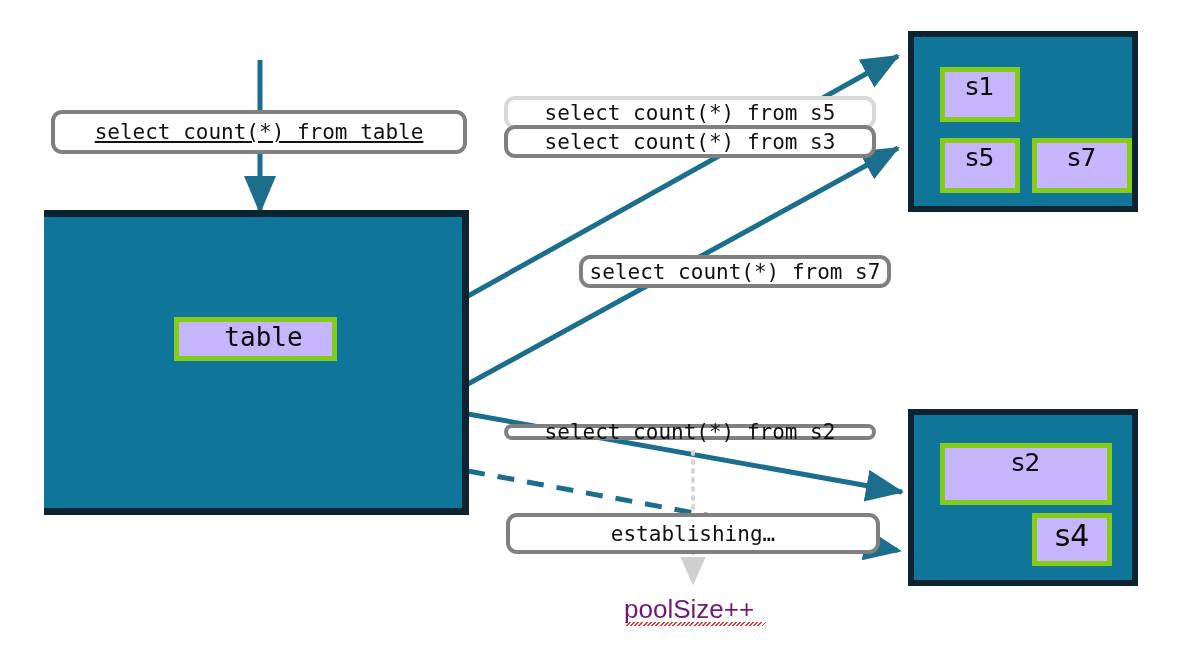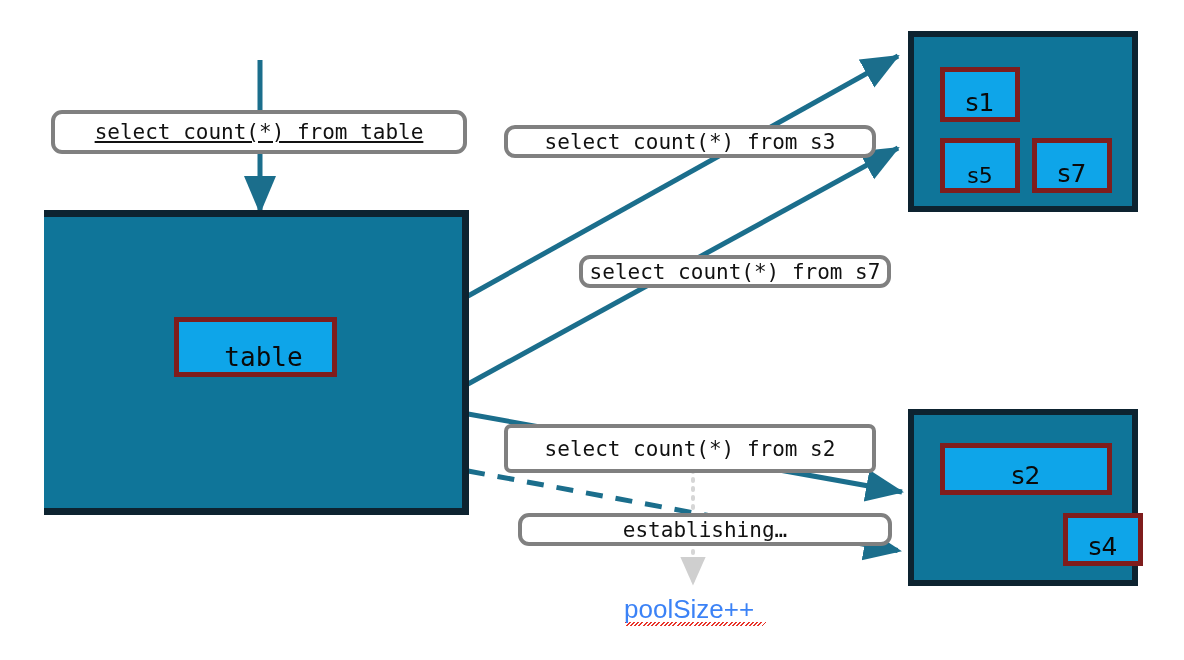--- a/index.html
+++ b/index.html
@@ -41,25 +41,25 @@
     border-right: 7px solid #0d2330;
     border-bottom: 7px solid #0d2330;
     border-left: 0;
     box-sizing: border-box;
     z-index: 2;
   }
 
   
   .node {
     position: absolute;
-    background: #0ea5e9;
-    border: 5px solid #7f1d1d;
+    background: #c4b5fd;
+    border: 5px solid #84cc16;
     box-sizing: border-box;
     display: flex;
-    align-items: flex-end;
+    align-items: flex-start;
     justify-content: center;
     font-family: "DejaVu Sans", sans-serif;
     color: #0a0a0a;
   }
   .node.mono {
     font-family: "DejaVu Sans Mono", monospace;
   }
 
   
   .label-pill {
@@ -81,21 +81,21 @@
   .label-pill.ghost {
     border-color: #d9d9d9;
     z-index: 5;
   }
 
   
   .ghost-text {
     position: absolute;
     font-family: "Liberation Sans", sans-serif;
     font-size: 26px;
-    color: #3b82f6;
+    color: #701a75;
     white-space: nowrap;
     z-index: 4;
   }
   .squiggle {
     position: absolute;
     height: 4px;
     z-index: 4;
     background-image:
       repeating-linear-gradient(135deg,
         #e8342a 0px, #e8342a 1.4px,
@@ -124,64 +124,67 @@
     <line x1="468" y1="384" x2="898" y2="148" stroke="#1b6e8c" stroke-width="5" marker-end="url(#ah-teal)"></line>
 
     <line x1="468" y1="414" x2="902" y2="492" stroke="#1b6e8c" stroke-width="5" marker-end="url(#ah-teal)"></line>
 
     <line x1="468" y1="471" x2="900" y2="551" stroke="#1b6e8c" stroke-width="5" stroke-dasharray="17 13" marker-end="url(#ah-teal)"></line>
 
     <line x1="693" y1="452" x2="693" y2="583" stroke="#d6d6d6" stroke-width="4" stroke-dasharray="2 7" stroke-linecap="round" marker-end="url(#ah-grey)"></line>
   </svg>
 
   <div class="table-box" style="left:44px; top:210px; width:425px; height:305px;">
-    <div class="node mono" style="left:130px; top:100px; width:163px; height:60px; font-size:26px;padding-left:16px;">
+    <div class="node mono" style="left:130px; top:100px; width:163px; height:44px; font-size:26px;padding-left:16px;">
       <span>table</span>
     </div>
   </div>
 
   <div class="group-box" style="left:908px; top:31px; width:230px; height:181px;">
     <div class="node" style="left:26px; top:30px; width:80px; height:55px; font-size:25px;">
       <span>s1</span>
     </div>
-    <div class="node" style="left:26px; top:101px; width:80px; height:55px; font-size:22px;">
+    <div class="node" style="left:26px; top:101px; width:80px; height:55px; font-size:25px;">
       <span>s5</span>
     </div>
-    <div class="node" style="left:118px; top:101px; width:80px; height:55px; font-size:25px;">
+    <div class="node" style="left:118px; top:101px; width:100px; height:55px; font-size:25px;">
       <span>s7</span>
     </div>
   </div>
 
   <div class="group-box" style="left:908px; top:409px; width:230px; height:177px;">
-    <div class="node" style="left:26px; top:28px; width:172px; height:52px; font-size:25px;">
+    <div class="node" style="left:26px; top:28px; width:172px; height:62px; font-size:25px;">
       <span>s2</span>
     </div>
-    <div class="node" style="left:118px; top:98px; width:80px; height:53px; font-size:25px;margin-left:31px;">
+    <div class="node" style="left:118px; top:98px; width:80px; height:53px; font-size:30px;">
       <span>s4</span>
     </div>
   </div>
 
   <div class="label-pill" style="left:51px; top:110px; width:416px; height:44px;text-decoration:underline;">
     <span>select count(*) from table</span>
   </div>
 
+  <div class="label-pill ghost" style="left:504px; top:96px; width:372px; height:33px;">
+    <span>select count(*) from s5</span>
+  </div>
 
   <div class="label-pill" style="left:504px; top:125px; width:372px; height:33px;text-align:center;">
     <span>select count(*) from s3</span>
   </div>
 
   <div class="label-pill" style="left:579px; top:255px; width:312px; height:33px;">
     <span>select count(*) from s7</span>
   </div>
 
-  <div class="label-pill" style="left:504px; top:424px; width:372px; height:49px;border-radius:7px;">
+  <div class="label-pill" style="left:504px; top:424px; width:372px; height:16px;">
     <span>select count(*) from s2</span>
   </div>
 
-  <div class="label-pill" style="left:506px; top:513px; width:374px; height:33px;margin-left:12px;">
+  <div class="label-pill" style="left:506px; top:513px; width:374px; height:41px;">
     <span>establishing…</span>
   </div>
 
   <div class="ghost-text" style="left:624px; top:594px;">
     <span>poolSize++</span>
   </div>
   <div class="squiggle" style="left:625px; top:622px; width:141px;"></div>
 
 </div>
 

